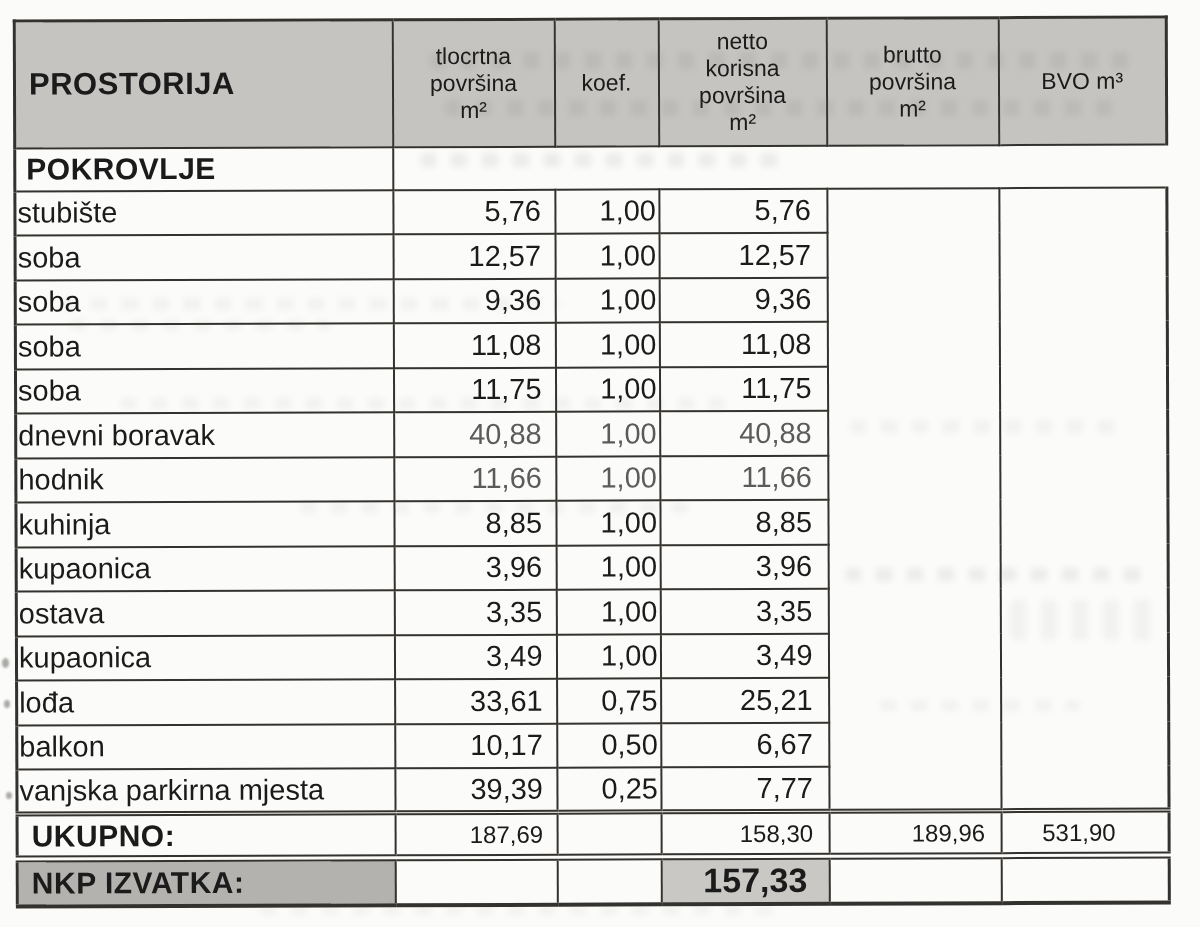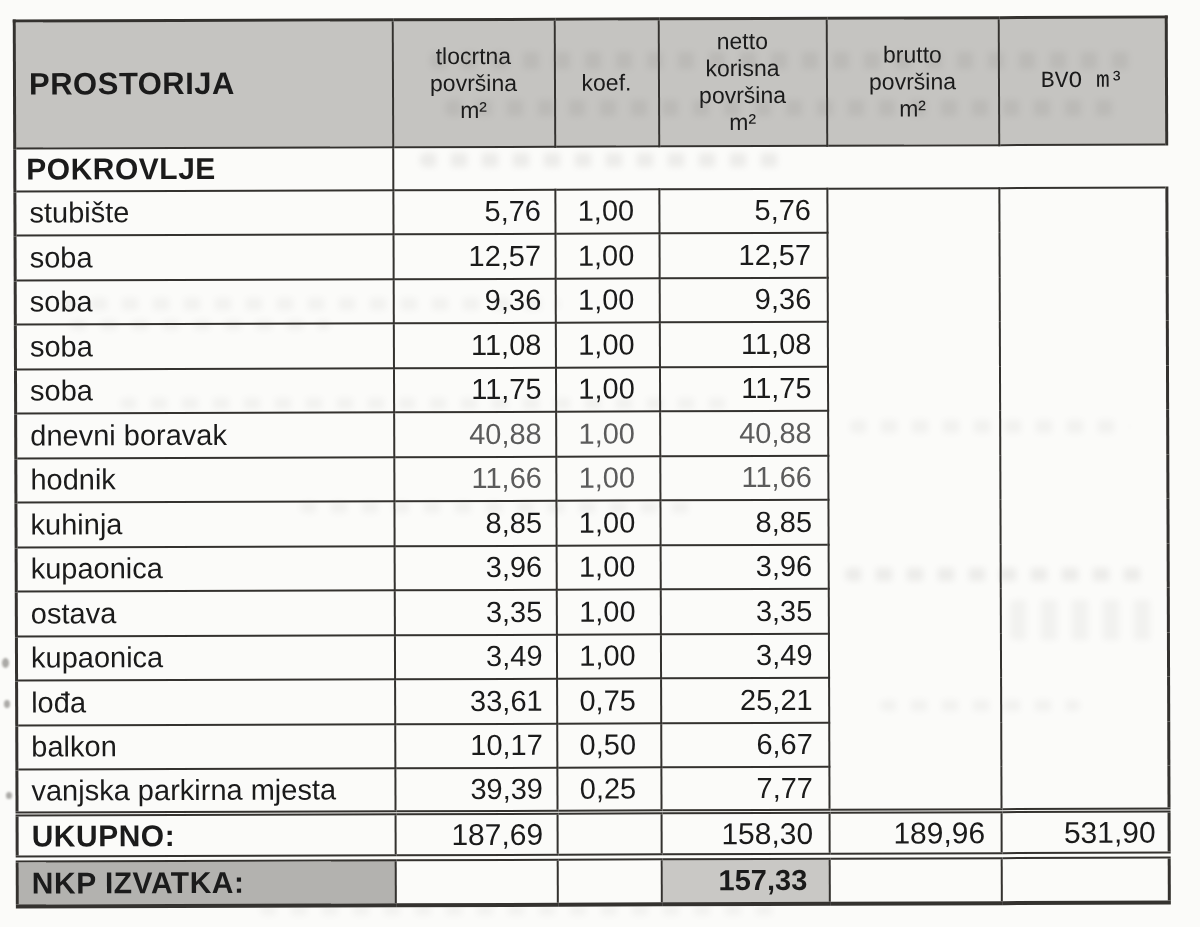--- a/index.html
+++ b/index.html
@@ -20,51 +20,51 @@
   }
   .sheet{position:absolute;left:14px;top:18px;transform:rotate(-0.2deg);transform-origin:40% 40%;}
   table{border-collapse:collapse;table-layout:fixed;width:1152px;}
   td,th{border:2px solid var(--border);overflow:hidden;vertical-align:middle;}
 
   
   tr.hdr{height:127px;}
   tr.hdr th{background:var(--hdr-bg);border-top-width:3px;border-bottom-width:2px;}
   th.h1{font-size:31px;font-weight:bold;text-align:left;padding-left:13px;border-left-width:3px;letter-spacing:.5px;}
   th.h{font-size:23px;font-weight:400;text-align:center;line-height:1.17;white-space:pre-line;}
-  th.hlast{border-right-width:3px;font-family:Liberation Mono, monospace;}
+  th.hlast{border-right-width:3px;}
 
   
   tr.sect-row{height:43px;}
   td.sect{font-size:30px;font-weight:bold;text-align:left;padding-left:10px;border-left-width:3px;letter-spacing:.5px;}
   td.void{border:0 none;background:transparent;}
 
   
   tr.r{height:44.5px;}
-  td.name{font-size:29px;text-align:left;padding-left:13px;border-left-width:3px;}
+  td.name{font-size:29px;text-align:left;padding-left:1px;border-left-width:3px;}
   td.num{font-size:29px;text-align:right;border-radius:7px;}
   td.ta{padding-right:13px;}
-  td.ko{text-align:center;padding-right:2px;}
+  td.ko{padding-right:2px;}
   td.ne{padding-right:15px;}
   td.tall{border-right-width:3px;background:transparent;}
   td.tall.bru{border-right-width:2px;}
   tr.r:nth-of-type(8) td.num{color:var(--faded);}
   tr.r:nth-of-type(9) td.num{color:var(--faded);}
 
   
   tr.tot{height:45px;}
   tr.tot td{border-top:5px double var(--border);}
   td.totlab{font-size:30px;font-weight:bold;text-align:left;padding-left:13px;border-left-width:3px;letter-spacing:.5px;}
-  tr.tot td.num{font-size:30px;}
-  tr.tot td.bvo{border-right-width:3px;padding-right:12px;}
+  tr.tot td.num{font-size:24px;}
+  tr.tot td.bvo{border-right-width:3px;padding-right:12px;text-align:center;}
 
   
   tr.nkp{height:47px;}
   tr.nkp td{border-top:7px double var(--border);border-bottom:4px solid var(--border);}
   td.nkplab{font-size:30px;font-weight:bold;text-align:left;padding-left:13px;background:var(--nkp-label-bg);border-left-width:3px;letter-spacing:.5px;}
-  td.nkpval{font-size:29px;font-weight:bold;text-align:right;padding-right:21px;background:var(--nkp-value-bg);}
+  td.nkpval{font-size:34px;font-weight:bold;text-align:right;padding-right:21px;background:var(--nkp-value-bg);}
   tr.nkp td.last{border-right-width:3px;}
 
   
   .ghost{
     position:absolute;pointer-events:none;border-radius:5px;
     background:repeating-linear-gradient(90deg, rgba(95,92,88,.55) 0 16px, rgba(95,92,88,0) 16px 31px);
     filter:blur(3px);opacity:.17;
   }
   .ghost.soft{opacity:.10;}
   .speck{

